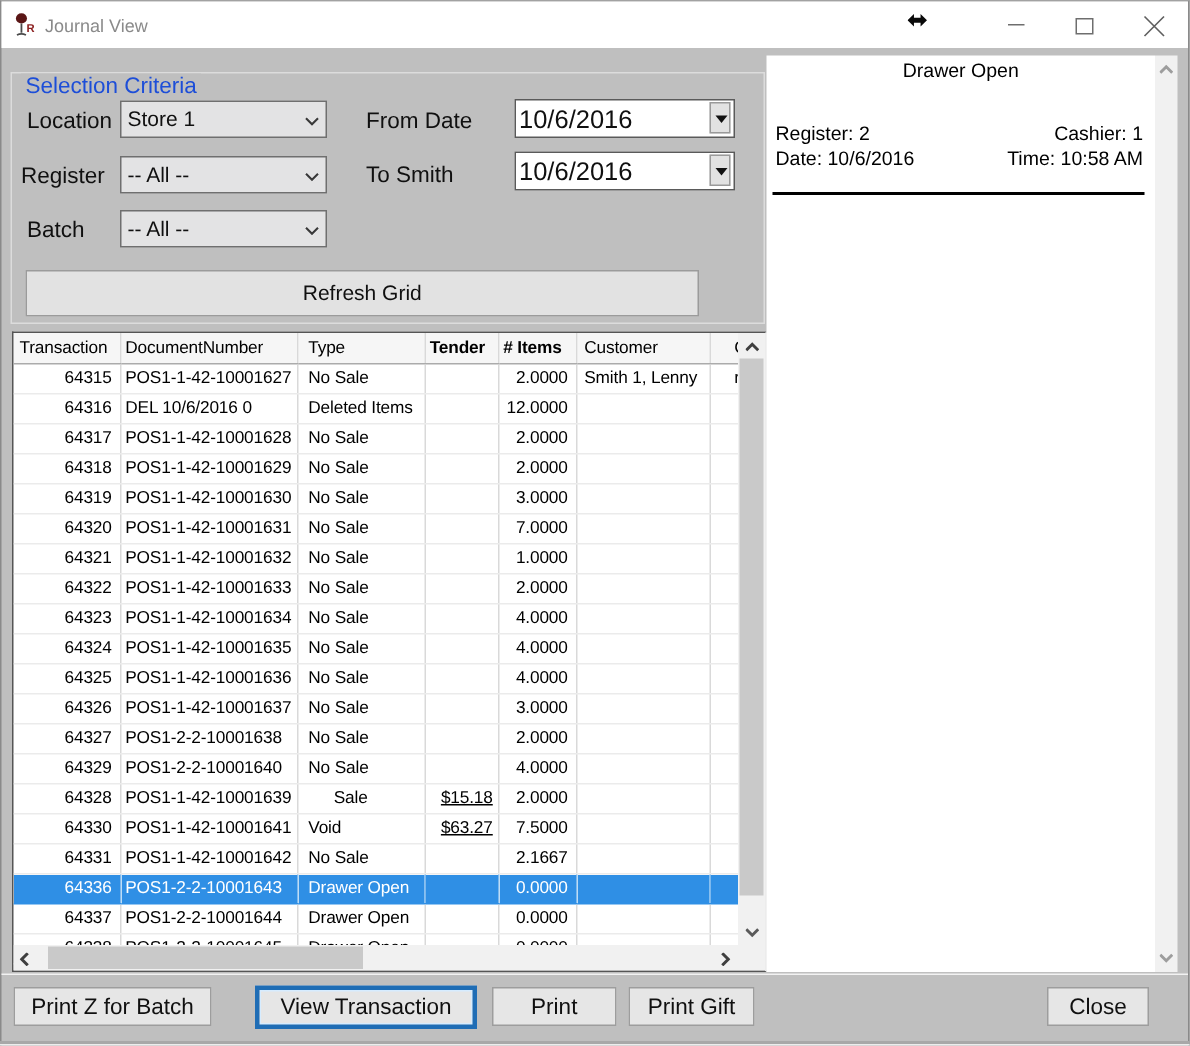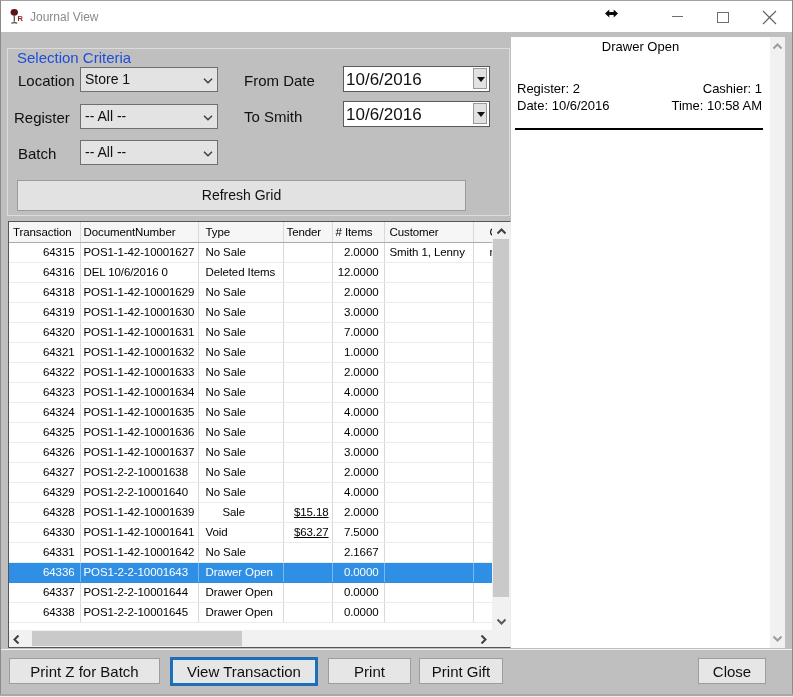--- a/index.html
+++ b/index.html
@@ -21,21 +21,21 @@
 .dbtn:after { content:""; position:absolute; left:3px; top:8px; border:4px solid transparent; border-top:5px solid #111; border-bottom:none; }
 #refresh { position:absolute; left:17px; top:180px; width:449px; height:31px; background:#e2e2e2; border:1px solid #9b9b9b; font-size:14px; color:#101010; text-align:center; line-height:29px; }
 
 #grid { position:absolute; left:8px; top:221px; width:503px; height:427px; background:#fff; border:1px solid #555; border-right:1px solid #ececec; overflow:hidden; }
 #gtable { border-collapse:collapse; table-layout:fixed; width:483px; font-size:11.5px; letter-spacing:-0.1px; color:#000; }
 #gtable td, #gtable th { border-right:1px solid #d9d9d9; border-bottom:1px solid #ebebeb; height:20px; padding:0 5px; overflow:hidden; white-space:nowrap; font-weight:normal; text-align:left; }
 #gtable th { background:#f6f6f6; border-bottom:1px solid #ababab; }
 #gtable td.r, #gtable th.r { text-align:right; }
 #gtable th:first-child { padding-left:4px; }
 #gtable th:nth-child(2), #gtable td:nth-child(2) { padding-left:3px;margin-top:28px; }
-#gtable th:nth-child(4), #gtable th:nth-child(5) { padding-left:3px; }
+#gtable th:nth-child(4), #gtable th:nth-child(5) { padding-left:3px;font-weight:bold; }
 #gtable td:nth-child(4) { padding-right:3px;text-decoration:underline; }
 #gtable th:nth-child(7), #gtable td:nth-child(7) { padding-left:16px; letter-spacing:-0.4px; }
 #gtable tr.sel td { background:#2f8fe5; color:#fff; border-right-color:#7db9ee; border-bottom-color:#2f8fe5; }
 .vscroll { position:absolute; background:#f1f1f1; }
 .hscroll { position:absolute; background:#f1f1f1; }
 
 #rpanel { position:absolute; left:511px; top:37px; width:259px; height:611px; background:#ffffff; font-size:13px; color:#000; }
 #rpscroll { position:absolute; left:770px; top:37px; width:15px; height:611px; background:#f1f1f1; }
 
 .bbtn { position:absolute; top:658px; height:26px; background:#e6e6e6; border:1px solid #9d9d9d; font-size:15px; color:#101010; text-align:center; line-height:26px; }
@@ -119,20 +119,29 @@
   <tr>
           <td class="r">64316</td>
           <td>DEL 10/6/2016 0</td>
           <td style="padding-left:7px">Deleted Items</td>
           <td class="r"></td>
           <td class="r">12.0000</td>
           <td></td>
           <td></td>
         </tr>
   <tr>
+          <td class="r">64317</td>
+          <td>POS1-1-42-10001628</td>
+          <td style="padding-left:7px">No Sale</td>
+          <td class="r"></td>
+          <td class="r">2.0000</td>
+          <td></td>
+          <td></td>
+        </tr>
+  <tr>
           <td class="r">64318</td>
           <td>POS1-1-42-10001629</td>
           <td style="padding-left:7px">No Sale</td>
           <td class="r"></td>
           <td class="r">2.0000</td>
           <td></td>
           <td></td>
         </tr>
   <tr>
           <td class="r">64319</td>
@@ -314,19 +323,19 @@
 <div id="rpscroll">
   <svg class="abs" style="left:3px;top:6px" width="9" height="7" viewBox="0 0 9 7">
       <path d="M0.5 5.5 L4.5 1.5 L8.5 5.5" stroke="#9d9d9d" stroke-width="2" fill="none"></path>
     </svg>
   <svg class="abs" style="left:3px;top:598px" width="9" height="7" viewBox="0 0 9 7">
       <path d="M0.5 1.5 L4.5 5.5 L8.5 1.5" stroke="#9d9d9d" stroke-width="2" fill="none"></path>
     </svg>
 </div>
 
 <div class="abs" style="left:1px;top:649px;width:791px;height:1px;background:#f2f2f2"></div>
-<div class="bbtn" style="left:9px;width:151px">Print Z for Batch</div>
+<div class="bbtn" style="left:9px;width:132px">Print Z for Batch</div>
 <div class="bbtn" style="left:170px;top:657px;width:148px;height:29px;border:3px solid #1f6db5;box-shadow:inset 0 0 0 1px #d6ecff;line-height:23px">View Transaction</div>
 <div class="bbtn" style="left:328px;width:83px">Print</div>
 <div class="bbtn" style="left:419px;width:84px">Print Gift</div>
 <div class="bbtn" style="left:698px;width:68px">Close</div>
 <div id="bstrip"></div>
 <div id="bstrip2"></div>
 
 </body></html>

